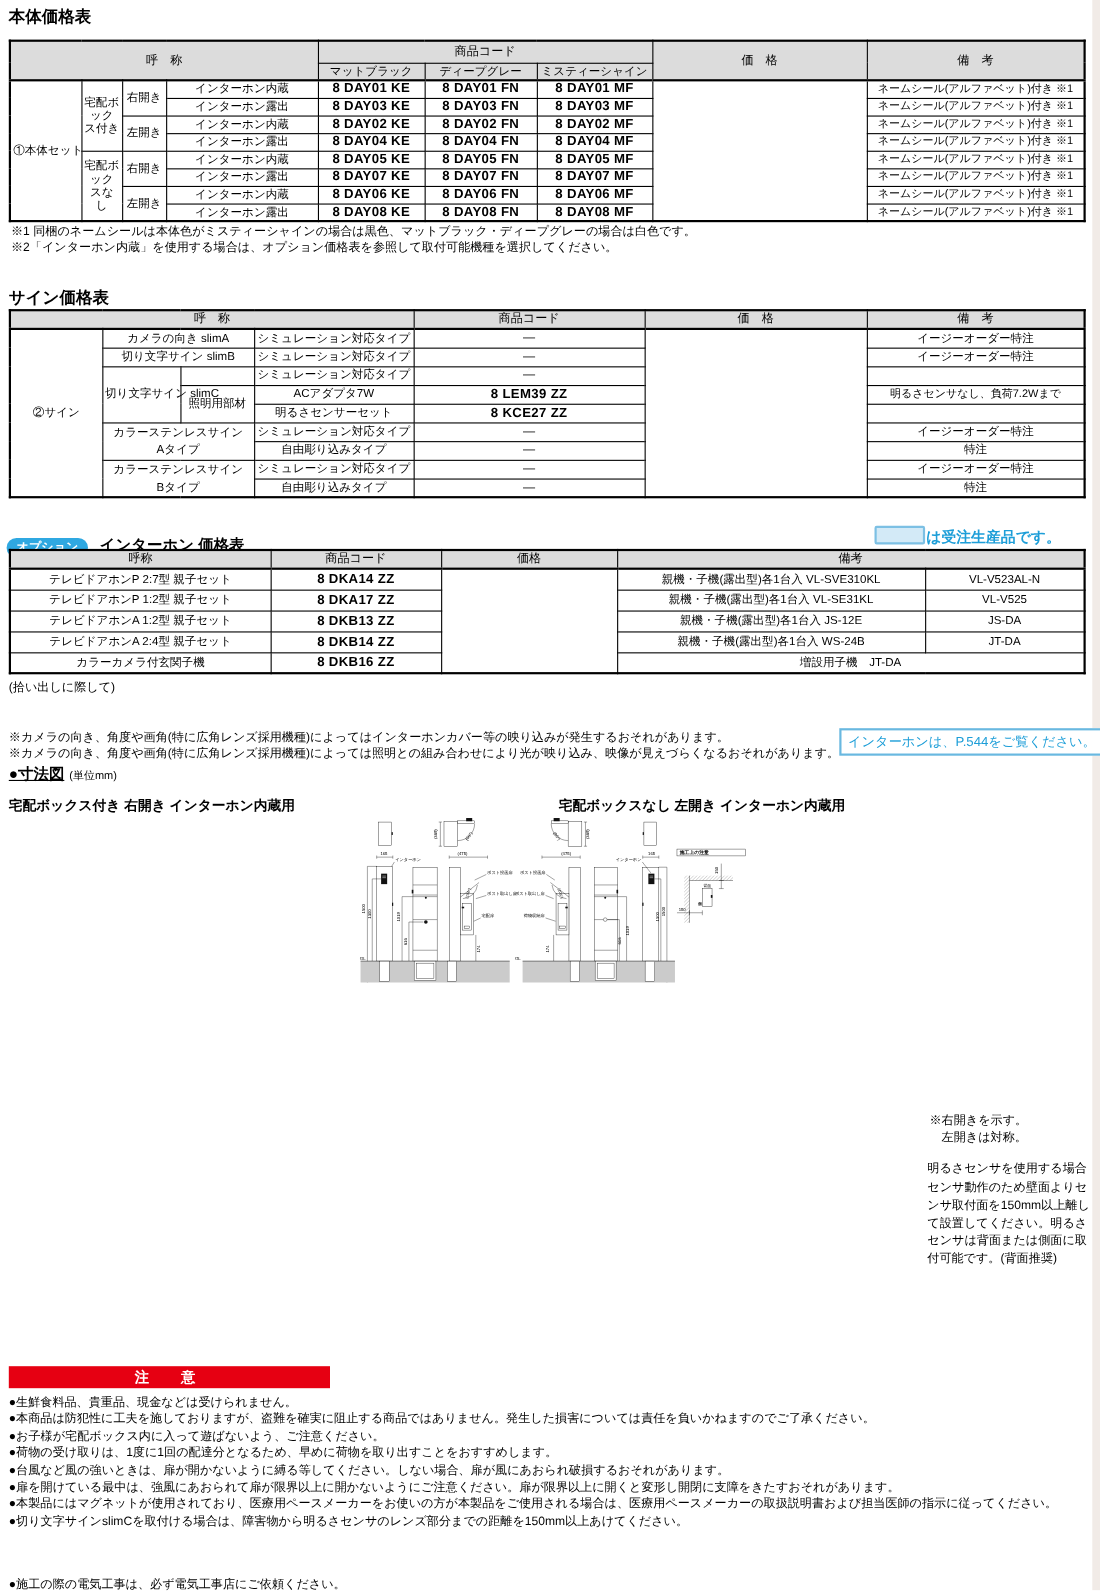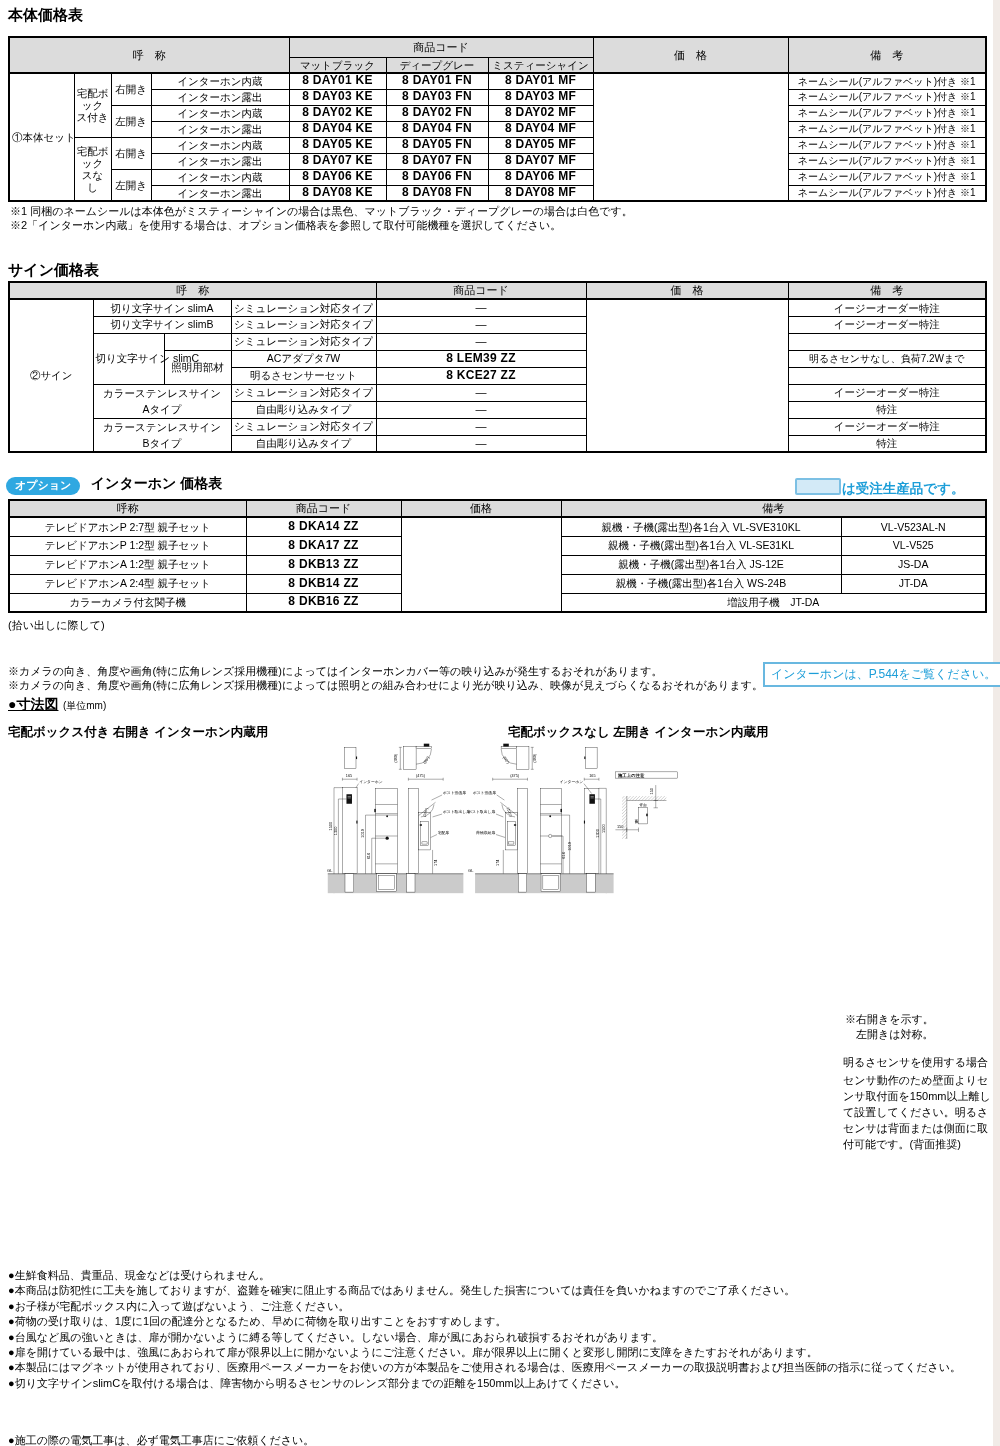--- a/index.html
+++ b/index.html
@@ -169,21 +169,21 @@
       <tr>
         <th colspan="4" class="hb">呼　称</th>
         <th class="hb">商品コード</th>
         <th class="hb">価　格</th>
         <th class="hb">備　考</th>
       </tr>
     </thead>
     <tbody>
       <tr>
         <td rowspan="9" class="grp">②サイン</td>
-        <td colspan="2" class="sm">切り文字サイン slimA</td>
+        <td colspan="2" class="sm">カメラの向き slimA</td>
         <td class="sm">シミュレーション対応タイプ</td>
         <td>―</td>
         <td rowspan="9"></td>
         <td class="sm">イージーオーダー特注</td>
       </tr>
       <tr>
         <td colspan="2" class="sm">切り文字サイン slimB</td>
         <td class="sm">シミュレーション対応タイプ</td>
         <td>―</td>
         <td class="sm">イージーオーダー特注</td>
@@ -230,21 +230,21 @@
         <td class="sm">イージーオーダー特注</td>
       </tr>
       <tr>
         <td class="sm">自由彫り込みタイプ</td>
         <td>―</td>
         <td class="sm">特注</td>
       </tr>
     </tbody>
   </table>
 
-  <div class="abs" style="left:6px;top:475px;text-align:right;">
+  <div class="abs" style="left:6px;top:487px;text-align:right;">
     <span class="badge">オプション</span>
     <span class="opt-title">インターホン 価格表</span>
   </div>
   <div class="abs legend" style="left:795px;top:478px;">
     <span class="swatch"></span><span>は受注生産品です。</span>
   </div>
 
   <table class="ptable t3" style="left:8px;top:499px;width:977px;">
     <colgroup>
         <col style="width:237px">
@@ -498,20 +498,21 @@
         <line class="ln" x1="878" y1="979" x2="878" y2="991"></line>
       <text x="828" y="980" text-anchor="middle">150</text>
     </g>
   </svg>
 
   <div class="abs inst-note" style="left:845px;top:1012px;">※右開きを示す。</div>
   <div class="abs inst-note" style="left:856px;top:1027px;">左開きは対称。</div>
   <div class="abs inst-note" style="left:843px;top:1055px;">明るさセンサを使用する場合</div>
   <div class="abs inst-body" style="left:843px;top:1072px;">センサ動作のため壁面よりセンサ取付面を150mm以上離して設置してください。明るさセンサは背面または側面に取付可能です。(背面推奨)</div>
 
+  <div class="abs caution-bar" style="left:8px;top:1242px;">注　意</div>
   <div class="abs caution-list" style="left:8px;top:1268px;">
     <div>●生鮮食料品、貴重品、現金などは受けられません。</div>
     <div>●本商品は防犯性に工夫を施しておりますが、盗難を確実に阻止する商品ではありません。発生した損害については責任を負いかねますのでご了承ください。</div>
     <div>●お子様が宅配ボックス内に入って遊ばないよう、ご注意ください。</div>
     <div>●荷物の受け取りは、1度に1回の配達分となるため、早めに荷物を取り出すことをおすすめします。</div>
     <div>●台風など風の強いときは、扉が開かないように縛る等してください。しない場合、扉が風にあおられ破損するおそれがあります。</div>
     <div>●扉を開けている最中は、強風にあおられて扉が限界以上に開かないようにご注意ください。扉が限界以上に開くと変形し開閉に支障をきたすおそれがあります。</div>
     <div>●本製品にはマグネットが使用されており、医療用ペースメーカーをお使いの方が本製品をご使用される場合は、医療用ペースメーカーの取扱説明書および担当医師の指示に従ってください。</div>
     <div>●切り文字サインslimCを取付ける場合は、障害物から明るさセンサのレンズ部分までの距離を150mm以上あけてください。</div>
   </div>

